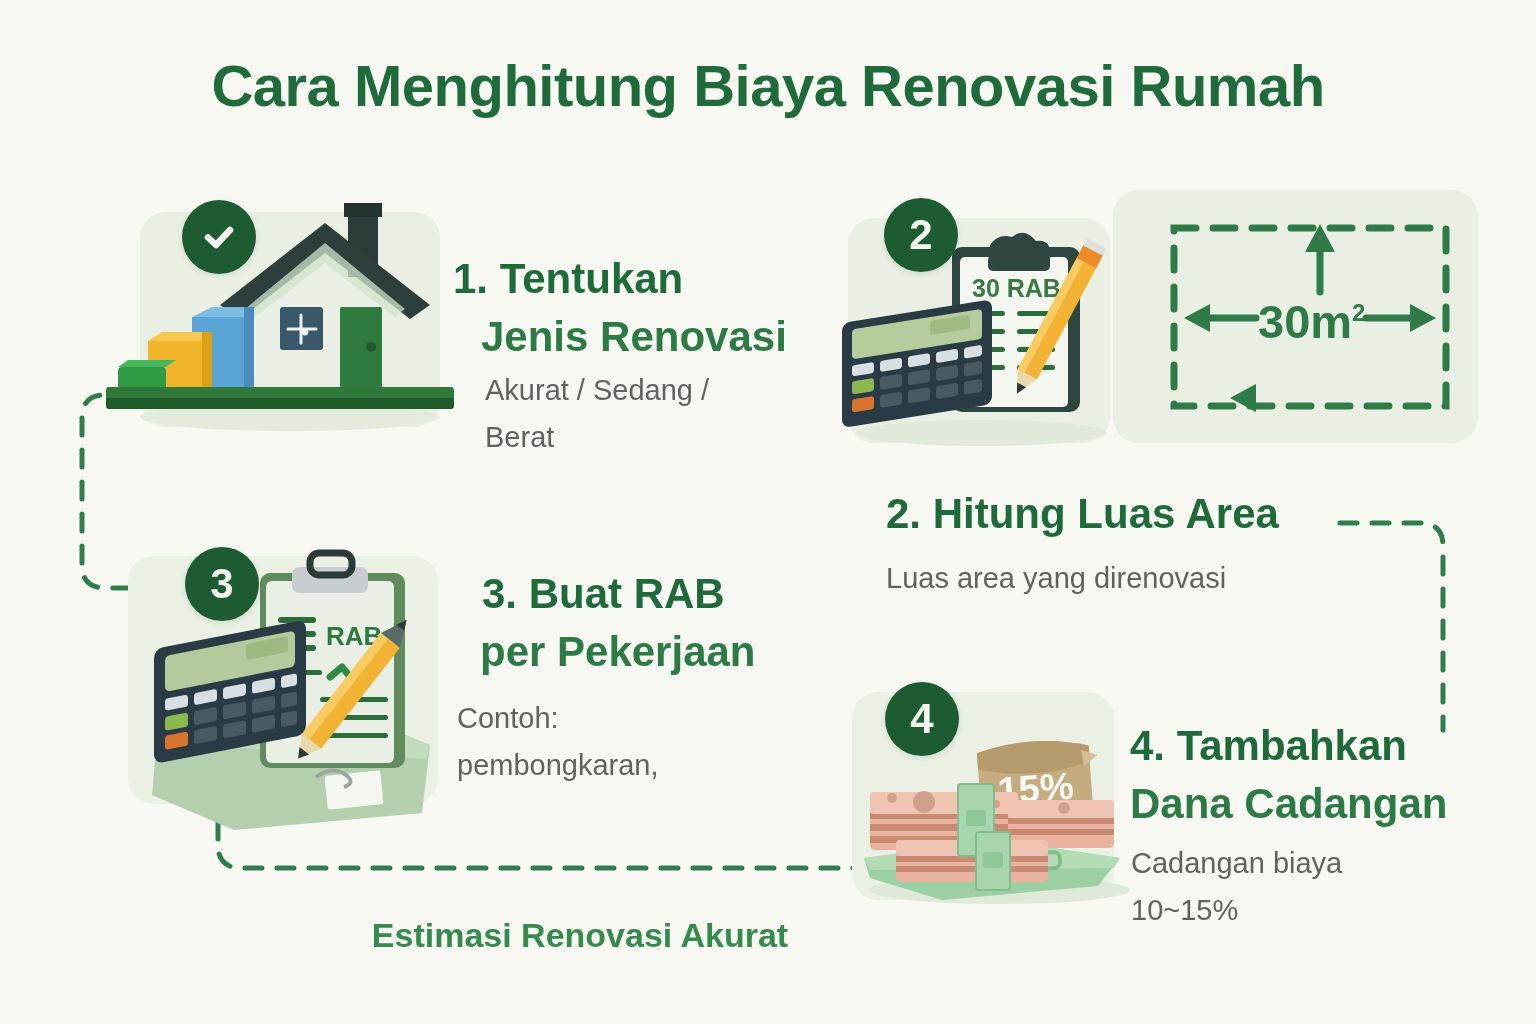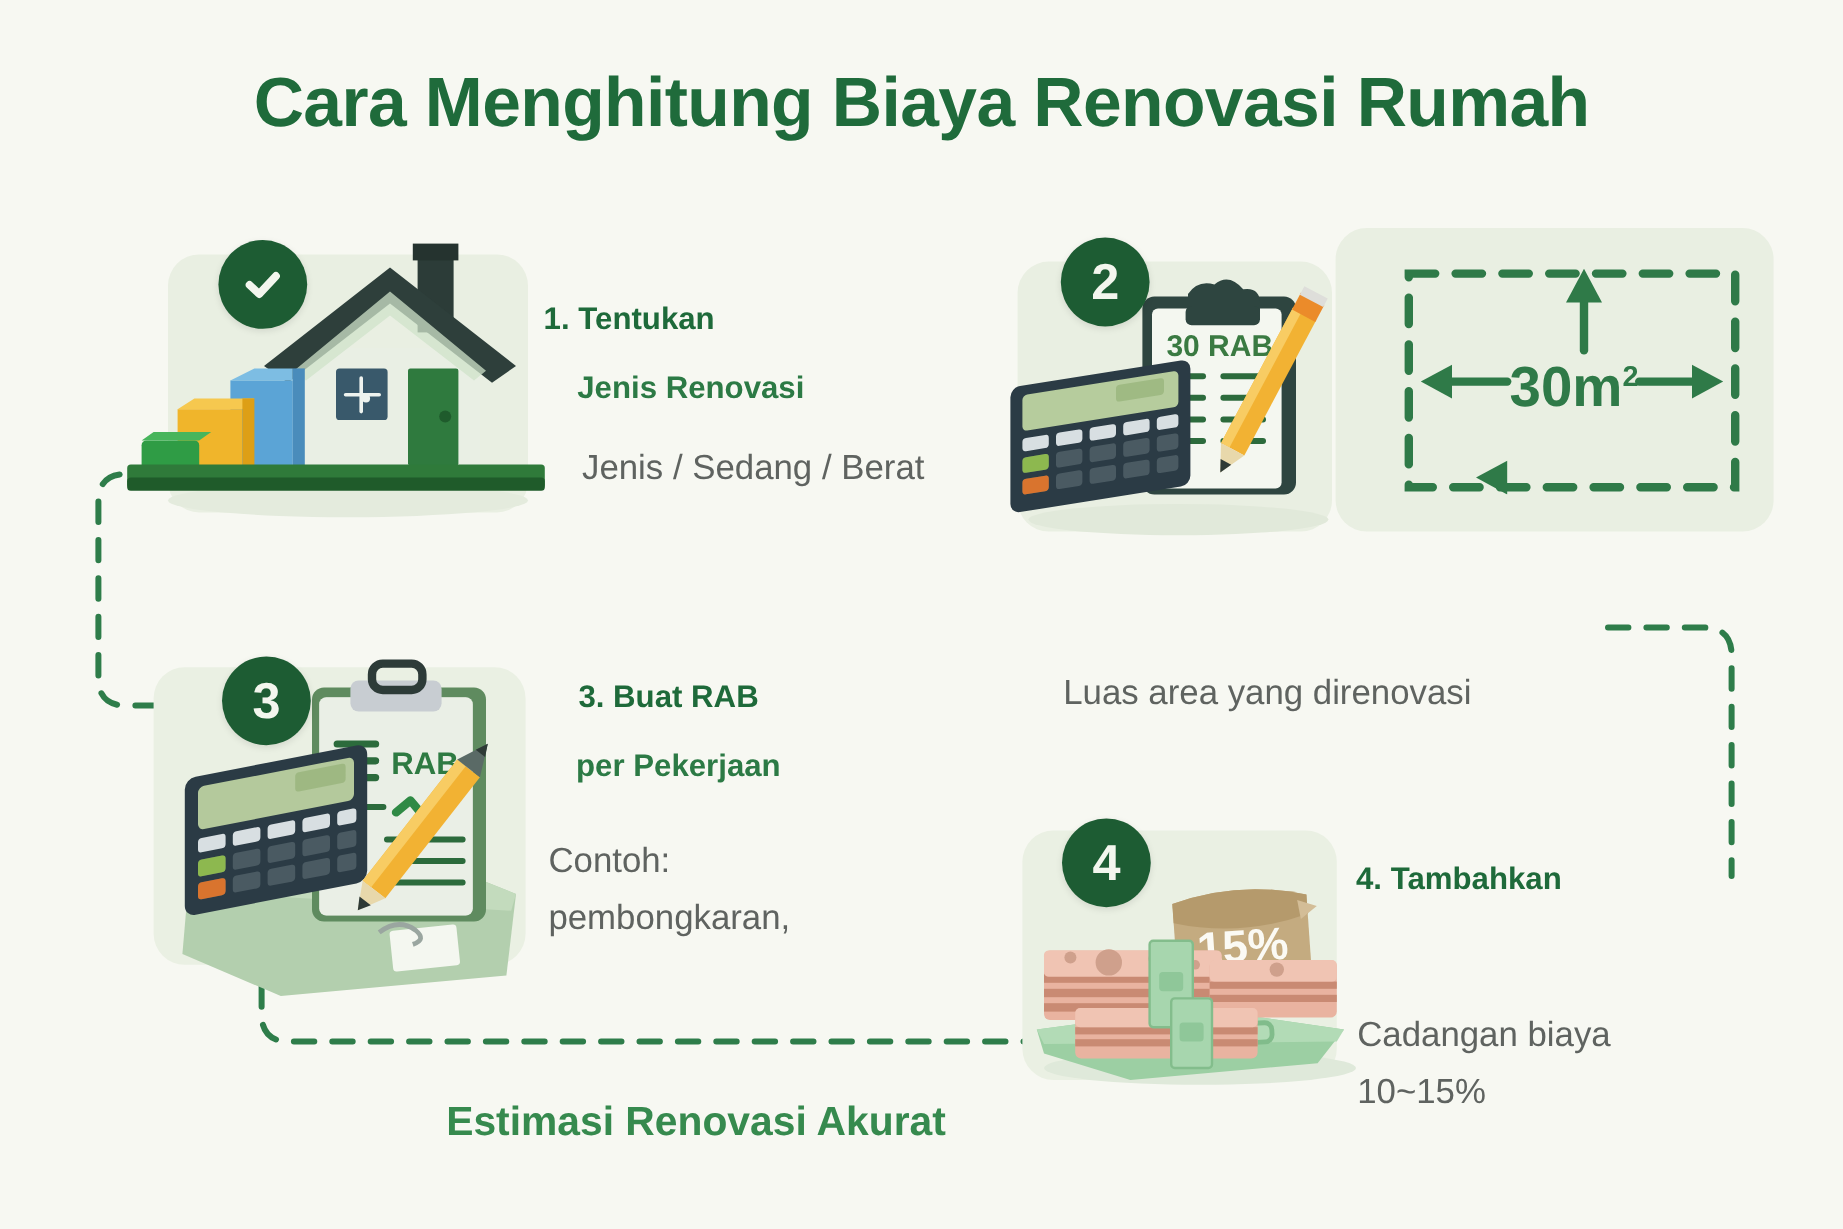--- a/index.html
+++ b/index.html
@@ -58,21 +58,21 @@
     font-size: 42px;
     font-weight: bold;
     z-index: 9;
     box-shadow: 0 2px 6px rgba(0,0,0,.10);
   }
   .badge svg { width: 40px; height: 40px; }
 
   
   .step-head {
     position: absolute;
-    font-size: 26px;
+    font-size: 42px;
     font-weight: bold;
     line-height: 1.72;
     color: #2c7a45;
   }
   .step-head.dark { color: #1e6a3a; }
   .step-sub {
     position: absolute;
     font-size: 29px;
     line-height: 1.62;
     color: #5f6360;
@@ -163,21 +163,21 @@
   </div>
 
   <div class="badge" style="left:182px; top:200px;">
     <svg viewBox="0 0 40 40">
       <path d="M9 20.5 L17 28 L31 13" fill="none" stroke="#f3f6ee" stroke-width="6.5" stroke-linecap="round" stroke-linejoin="round"></path>
     </svg>
   </div>
 
   <div class="step-head" style="left:453px; top:243px; color:#1e6a3a;">1. Tentukan</div>
   <div class="step-head" style="left:481px; top:301px;">Jenis Renovasi</div>
-  <div class="step-sub" style="left:485px; top:367px; width:300px;">Jenis / Sedang / Berat</div>
+  <div class="step-sub" style="left:485px; top:367px; width:300px;">Akurat / Sedang / Berat</div>
 
   <div class="panel" style="left:848px; top:218px; width:262px; height:225px;"></div>
   <div class="panel" style="left:1113px; top:190px; width:365px; height:253px;"></div>
 
   <div class="ill" style="left:832px; top:215px; width:290px; height:240px;">
     <svg viewBox="0 0 290 240" width="290" height="240">
       <ellipse cx="150" cy="218" rx="125" ry="13" fill="#e1e9da"></ellipse>
 
       <rect x="120" y="32" width="128" height="165" rx="10" fill="#2e4540"></rect>
 
@@ -257,20 +257,21 @@
     </g>
     <polygon points="268,96 242,82 242,110" fill="#2f7a48"></polygon>
 
     <polygon points="62,176 88,162 88,190" fill="#2f7a48"></polygon>
   </svg>
 
   <div class="area-label" style="left:1258px; top:294px;">
     <span>30m</span><sup>2</sup>
   </div>
 
+  <div class="step-head dark" style="left:886px; top:478px;">2. Hitung Luas Area</div>
   <div class="step-sub" style="left:886px; top:555px; width:470px;">Luas area yang direnovasi</div>
 
   <div class="panel panel-soft" style="left:128px; top:556px; width:310px; height:248px;"></div>
 
   <div class="ill" style="left:130px; top:545px; width:320px; height:290px;">
     <svg viewBox="0 0 320 290" width="320" height="290">
 
       <polygon points="28,180 200,160 300,200 292,268 104,285 22,250" fill="#b3cfae"></polygon>
       <polygon points="28,180 200,160 300,200 296,214 30,198" fill="#c3dbbd"></polygon>
 
@@ -393,18 +394,19 @@
       <g fill="#8fc799">
         <rect x="116" y="138" width="20" height="16" rx="3"></rect>
         <rect x="133" y="180" width="20" height="16" rx="3"></rect>
       </g>
     </svg>
   </div>
 
   <div class="badge" style="left:885px; top:682px;">4</div>
 
   <div class="step-head dark" style="left:1130px; top:710px;">4. Tambahkan</div>
+  <div class="step-head" style="left:1130px; top:768px;">Dana Cadangan</div>
   <div class="step-sub" style="left:1131px; top:840px;">Cadangan biaya</div>
   <div class="step-sub" style="left:1131px; top:887px;">10~15%</div>
 
   <div class="footer">Estimasi Renovasi Akurat</div>
 
 </div>
 
 </body></html>

